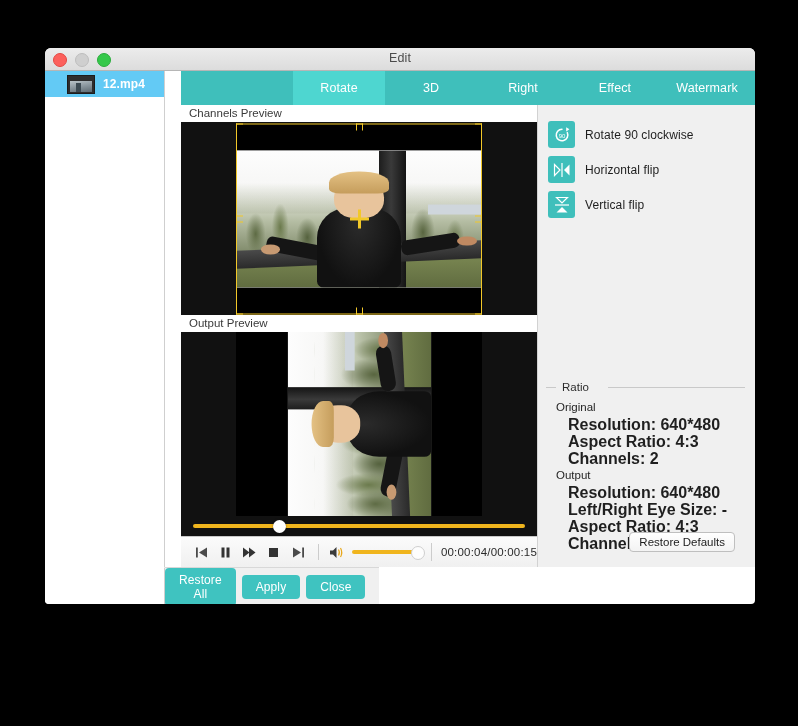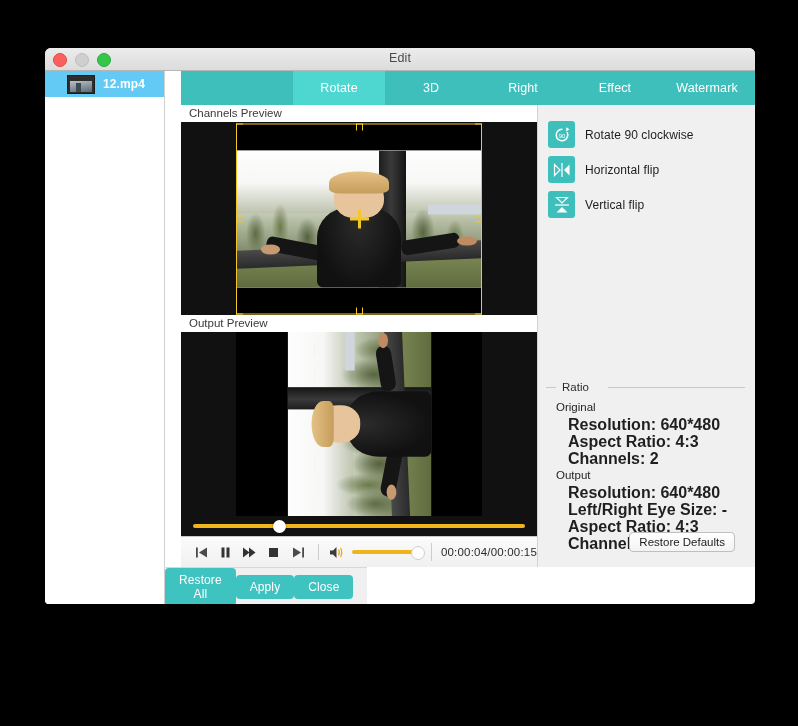--- a/index.html
+++ b/index.html
@@ -521,21 +521,21 @@
   
   .footer {
     height: 38px;
     flex: 0 0 38px;
     background: #f0f0f0;
     border-top: 1px solid #d8d8d8;
     display: flex;
     align-items: center;
     justify-content: flex-end;
     padding-right: 14px;
-    gap: 0;
+    gap: 6px;
   }
   .btn-teal {
     font-family: "Liberation Sans", sans-serif;
     font-size: 12px;
     color: #ffffff;
     background: #3fc3c0;
     border: none;
     border-radius: 4px;
     padding: 5px 14px;
     cursor: default;

